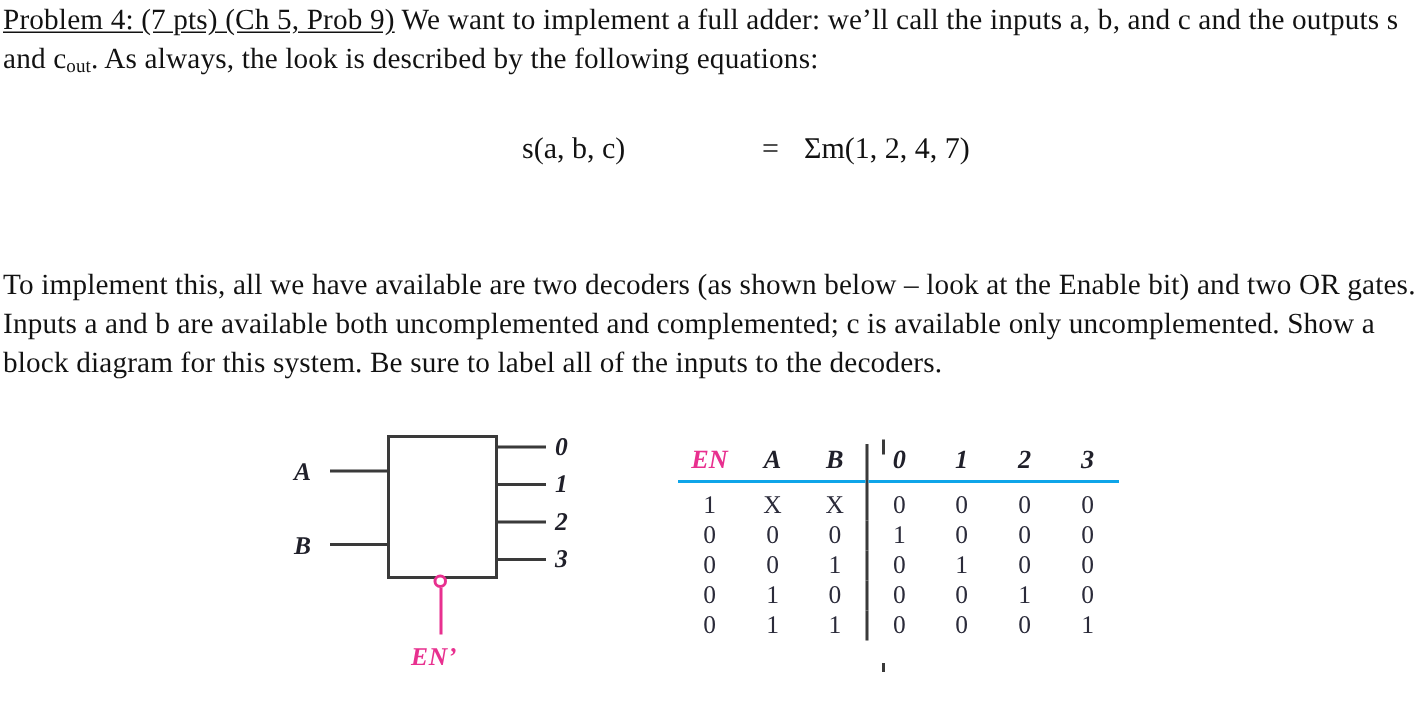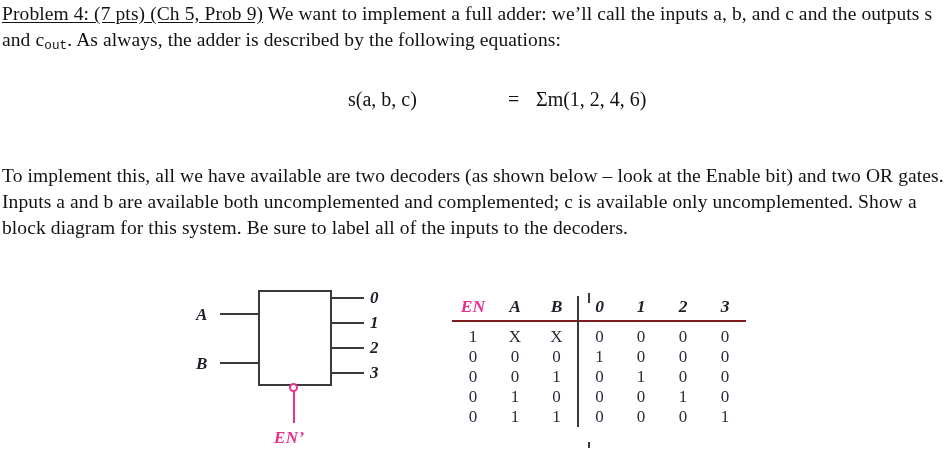--- a/index.html
+++ b/index.html
@@ -20,31 +20,30 @@
   .prose {
     position: absolute;
     left: 2px;
     width: 944px;
     font-size: 19.5px;
     line-height: 26px;
     color: #121212;
     letter-spacing: 0.1px;
   }
   #para-intro { top: 1px; }
-  #para-body  { top: 163px; }
+  #para-body  { top: 178px; }
 
   .u-title {
     text-decoration: underline;
     text-underline-offset: 2px;
   }
   sub {
     font-size: 0.65em;
     line-height: 0;
     vertical-align: -0.25em;
-    font-family: Liberation Mono, monospace;
   }
 
   
   #equations {
     position: absolute;
     top: 86px;
     left: 348px;
     font-size: 20px;
     line-height: 26px;
     color: #121212;
@@ -146,21 +145,21 @@
     width: 12.5%;
   }
   #truth-table th {
     font-style: italic;
     font-weight: bold;
     font-size: 17.5px;
     padding-bottom: 4px;
     color: #20202a;
   }
   #truth-table th.en-head { color: #e8308f; }
-  #truth-table thead tr { border-bottom: 2px solid #7f1d1d; margin-top: 18px; }
+  #truth-table thead tr { border-bottom: 2px solid #0ea5e9; margin-top: 18px; }
   #truth-table tbody tr:first-child td { padding-top: 5px; }
   #truth-table td.divider-left,
   #truth-table th.divider-left {
     border-left: 2px solid #3a3a3a;
   }
   #tt-divider-top {
     position: absolute;
     left: 136px;
     top: -3px;
     width: 2px;
@@ -172,29 +171,29 @@
     left: 136px;
     top: 146px;
     width: 2px;
     height: 6px;
     background: #3a3a3a;
   }
 </style>
 </head>
 <body>
 
-<div class="prose" id="para-intro"><span class="u-title">Problem 4: (7 pts) (Ch 5, Prob 9)</span><span> We want to implement a full adder: we’ll call the inputs a, b, and c and the outputs s and c</span><sub>out</sub><span>. As always, the adder is described by the following equations:</span></div>
+<div class="prose" id="para-intro"><span class="u-title">Problem 4: (7 pts) (Ch 5, Prob 9)</span><span> We want to implement a full adder: we’ll call the inputs a, b, and c and the outputs s and c</span><sub>out</sub><span>. As always, the look is described by the following equations:</span></div>
 
 <div id="equations">
   <table>
     <tbody>
       <tr>
         <td class="eq-lhs"><span>s</span><sub></sub><span>(a, b, c)</span></td>
         <td class="eq-eq">=</td>
-        <td>Σm(1, 2, 4, 6)</td>
+        <td>Σm(1, 2, 4, 7)</td>
       </tr>
     </tbody>
   </table>
 </div>
 
 <div class="prose" id="para-body">To implement this, all we have available are two decoders (as shown below – look at the Enable bit) and two OR gates.  Inputs a and b are available both uncomplemented and complemented; c is available only uncomplemented.  Show a block diagram for this system.  Be sure to label all of the inputs to the decoders.</div>
 
 <div id="decoder-figure">
 
   <div id="decoder-box"></div>

